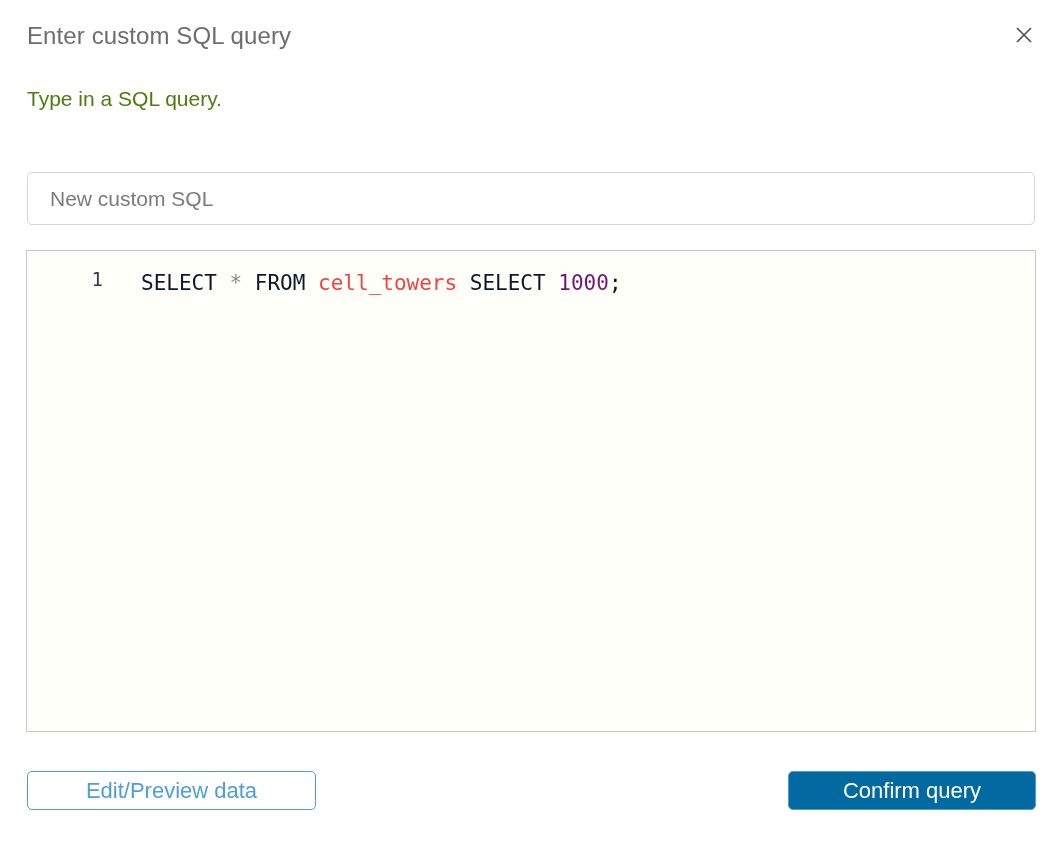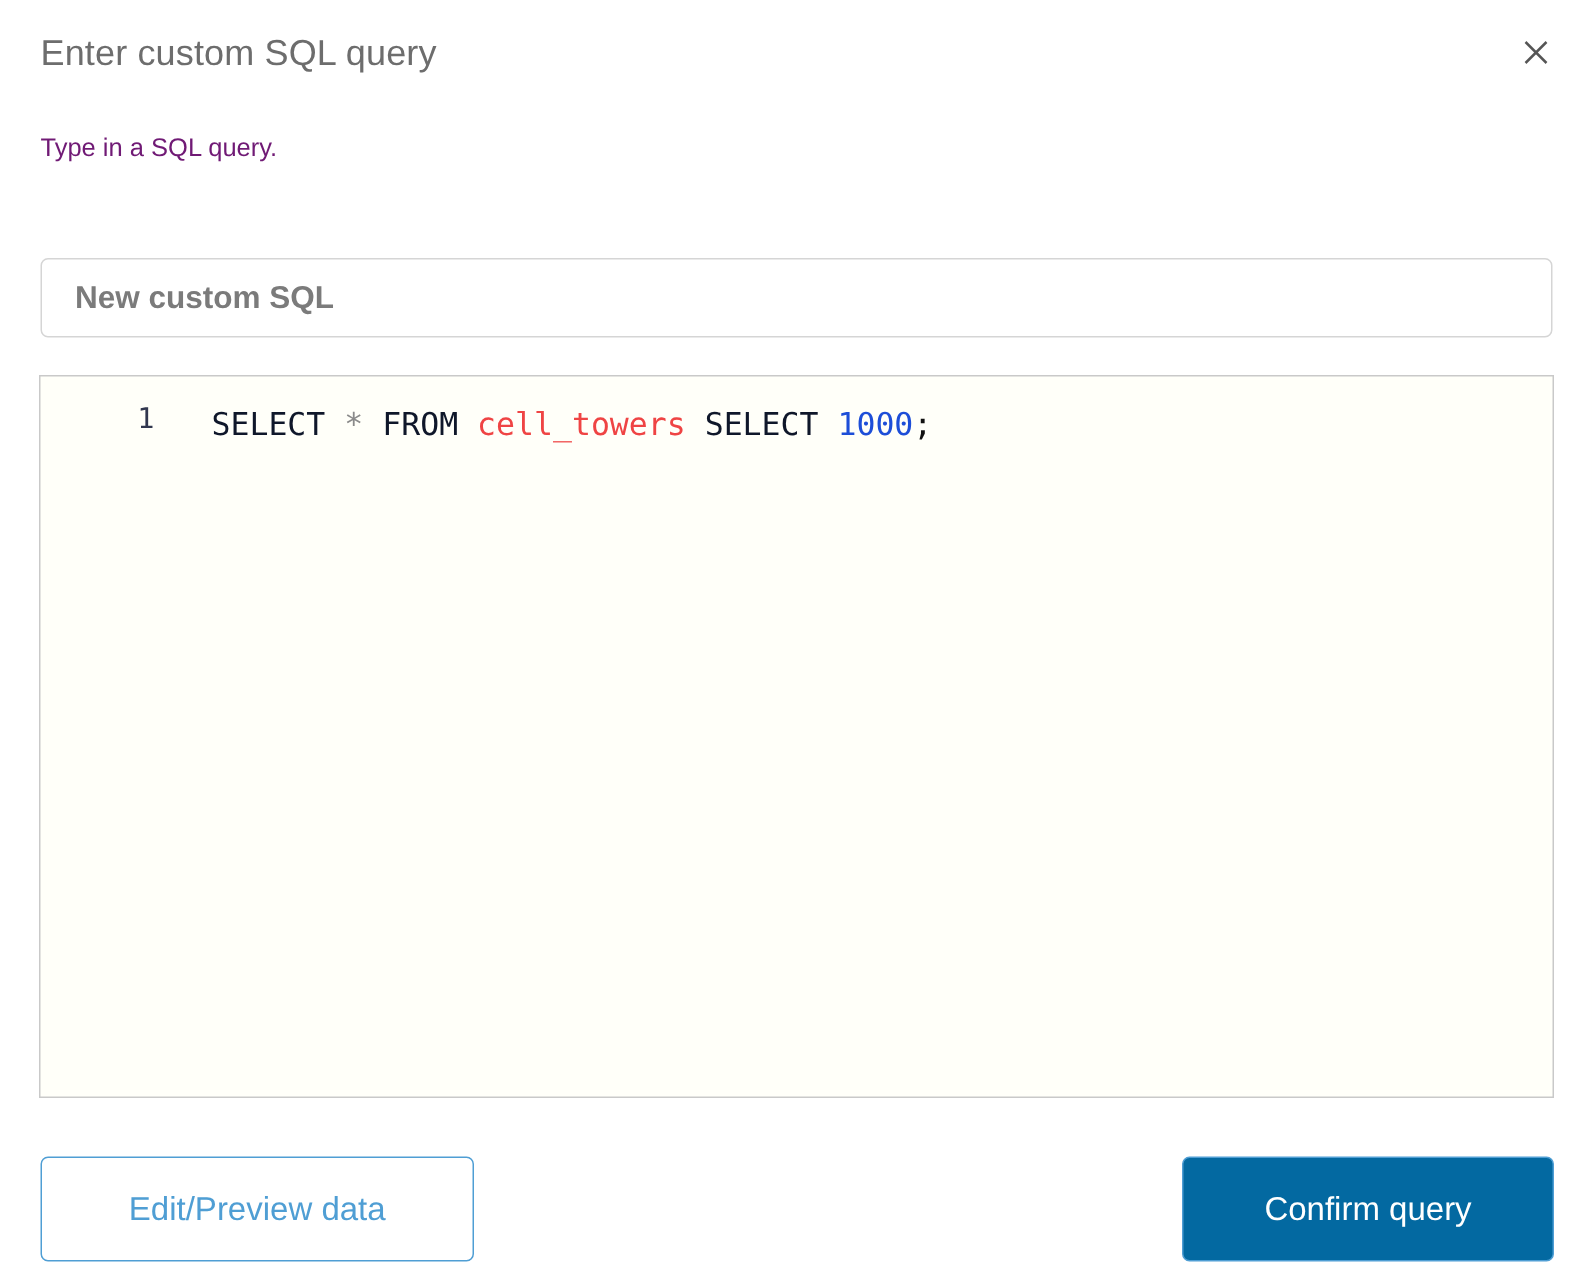--- a/index.html
+++ b/index.html
@@ -39,44 +39,43 @@
     justify-content: center;
     cursor: pointer;
     color: #555555;
   }
   .close-button svg { display: block; }
 
   .dialog-subtitle {
     position: absolute;
     left: 27px;
     top: 84px;
-    font-size: 17px;
+    font-size: 21px;
     font-weight: 400;
-    color: #701a75;
+    color: #4d7c0f;
     line-height: 30px;
     white-space: nowrap;
   }
 
   
   .name-input {
     position: absolute;
     left: 27px;
     top: 172px;
     width: 1008px;
     height: 53px;
     box-sizing: border-box;
     border: 1px solid #d5d5d5;
     border-radius: 5px;
     background: #ffffff;
     padding: 0 22px;
     font-family: "Liberation Sans", sans-serif;
     font-size: 21px;
     color: #5a5a5a;
     outline: none;
-    font-weight: bold;
   }
   .name-input::placeholder {
     color: #7b7b7b;
     opacity: 1;
   }
 
   
   .sql-editor {
     position: absolute;
     left: 26px;
@@ -113,28 +112,28 @@
     right: 0;
     font-family: "DejaVu Sans Mono", "Liberation Mono", monospace;
     font-size: 21px;
     line-height: 30px;
     white-space: pre;
     color: #111111;
   }
   .tok-kw   { color: #0f172a; }
   .tok-op   { color: #8a8a8a; }
   .tok-id   { color: #ef4444; }
-  .tok-num  { color: #1d4ed8; }
+  .tok-num  { color: #701a75; }
   .tok-punc { color: #111111; }
 
   
   .btn {
     position: absolute;
     box-sizing: border-box;
-    height: 70px;
+    height: 39px;
     border-radius: 5px;
     font-family: "Liberation Sans", sans-serif;
     font-size: 22px;
     font-weight: 400;
     display: flex;
     align-items: center;
     justify-content: center;
     cursor: pointer;
     padding: 0;
     white-space: nowrap;

